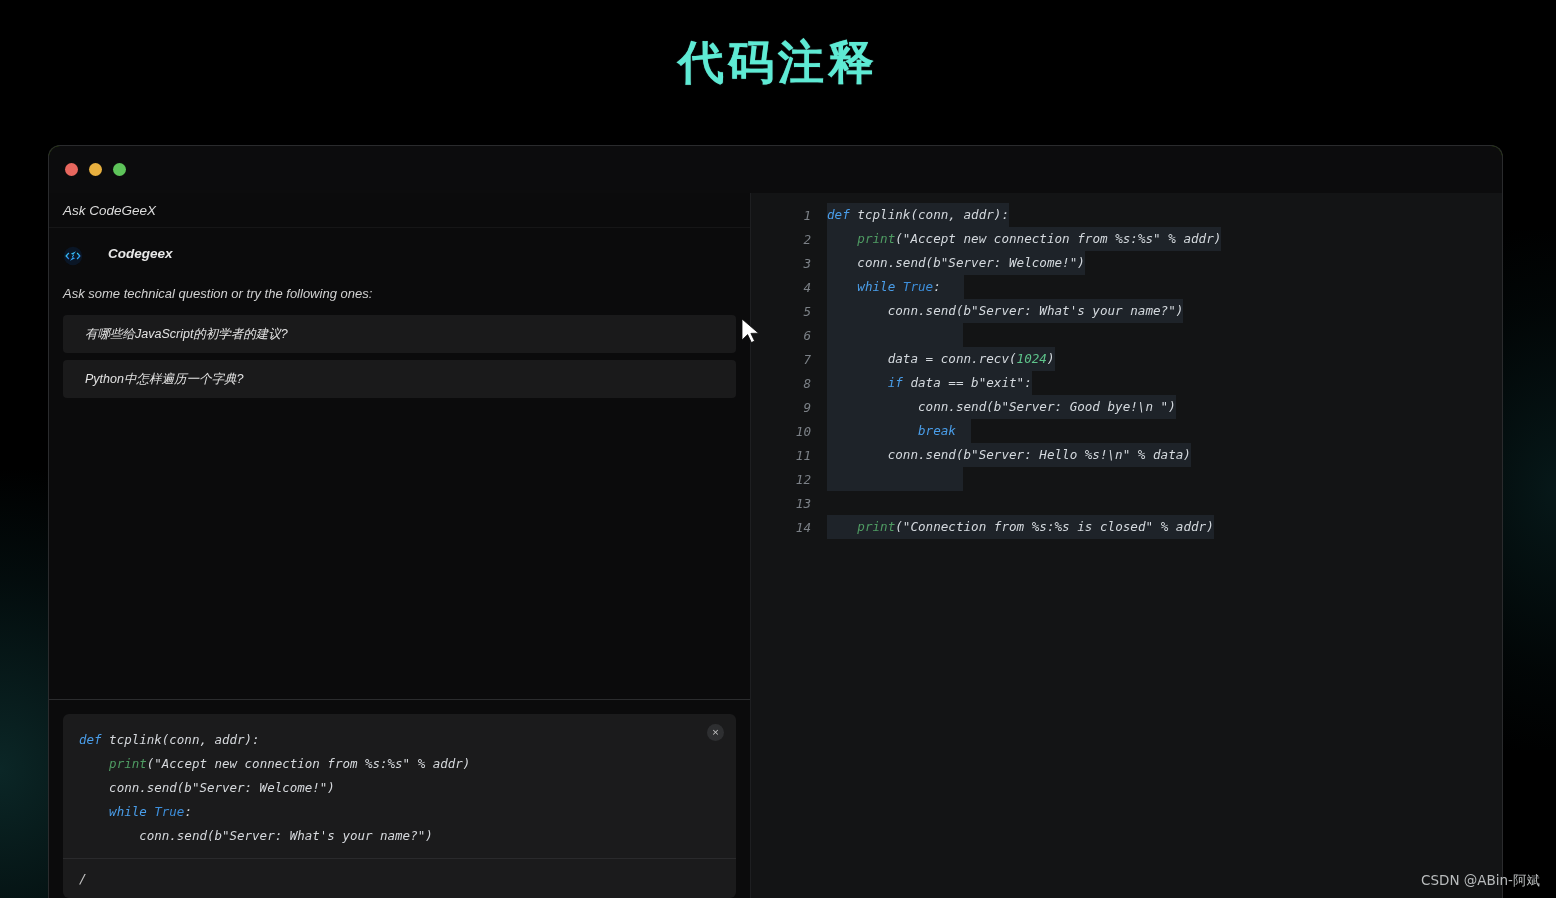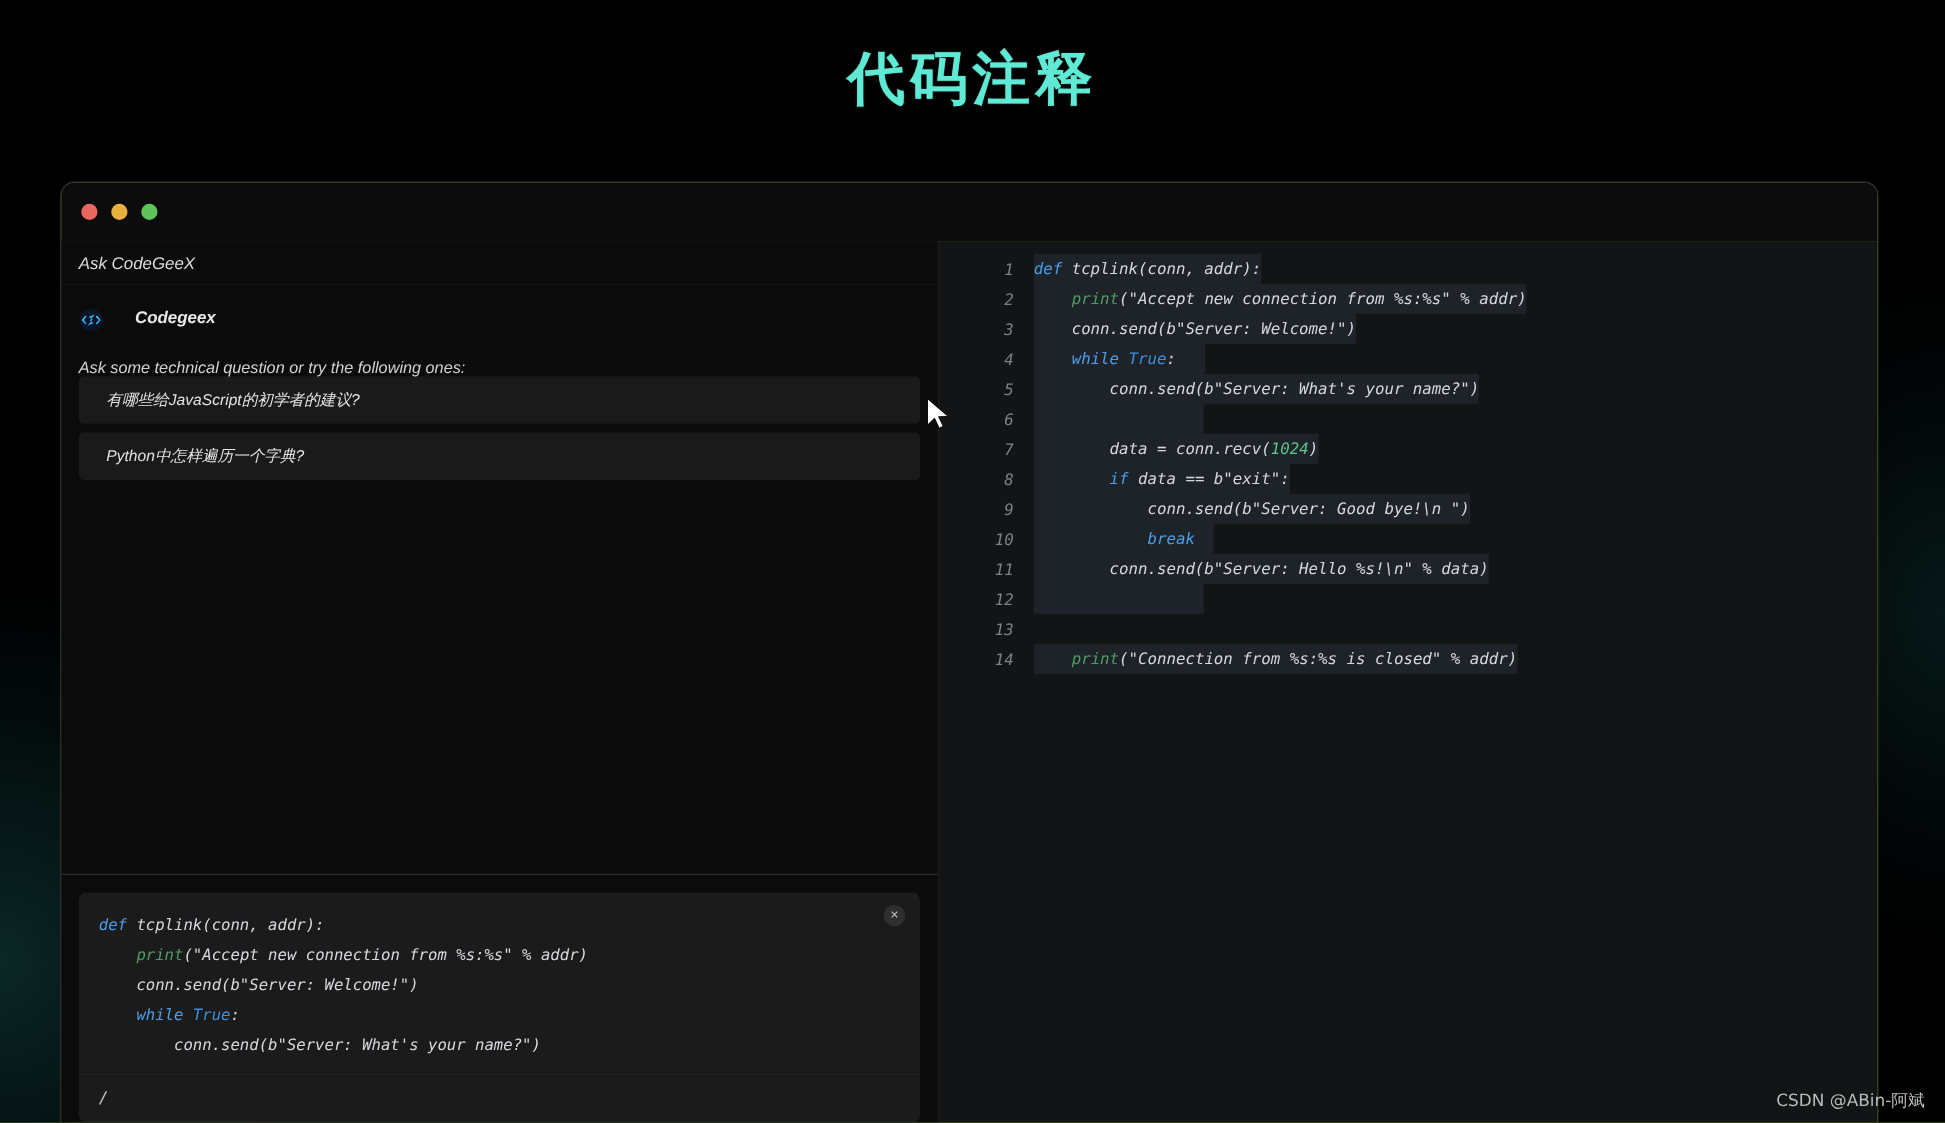--- a/index.html
+++ b/index.html
@@ -72,21 +72,21 @@
   }
   #chat-scroll {
     flex:1; min-height:0; padding:18px 14px 0 14px;
     background:#0b0b0c;
     overflow:hidden;
   }
   #bot-row { display:flex; gap:25px; margin-bottom:20px; }
   #bot-logo { width:20px; height:20px; display:block; }
   #bot-name { font-size:13.5px; font-weight:700; color:#e9e9e9; }
 
-  #intro-text { font-size:13px; color:#d2d2d2; }
+  #intro-text { font-size:13px; color:#d2d2d2; margin-bottom:14px; }
 
   .suggestion {
     background:#1a1a1b;
     border-radius:4px;
     height:38px;
     display:flex; align-items:center;
     padding-left:22px;
     font-size:12.5px; color:#e3e3e3;
     margin-bottom:7px;
     cursor:pointer;

